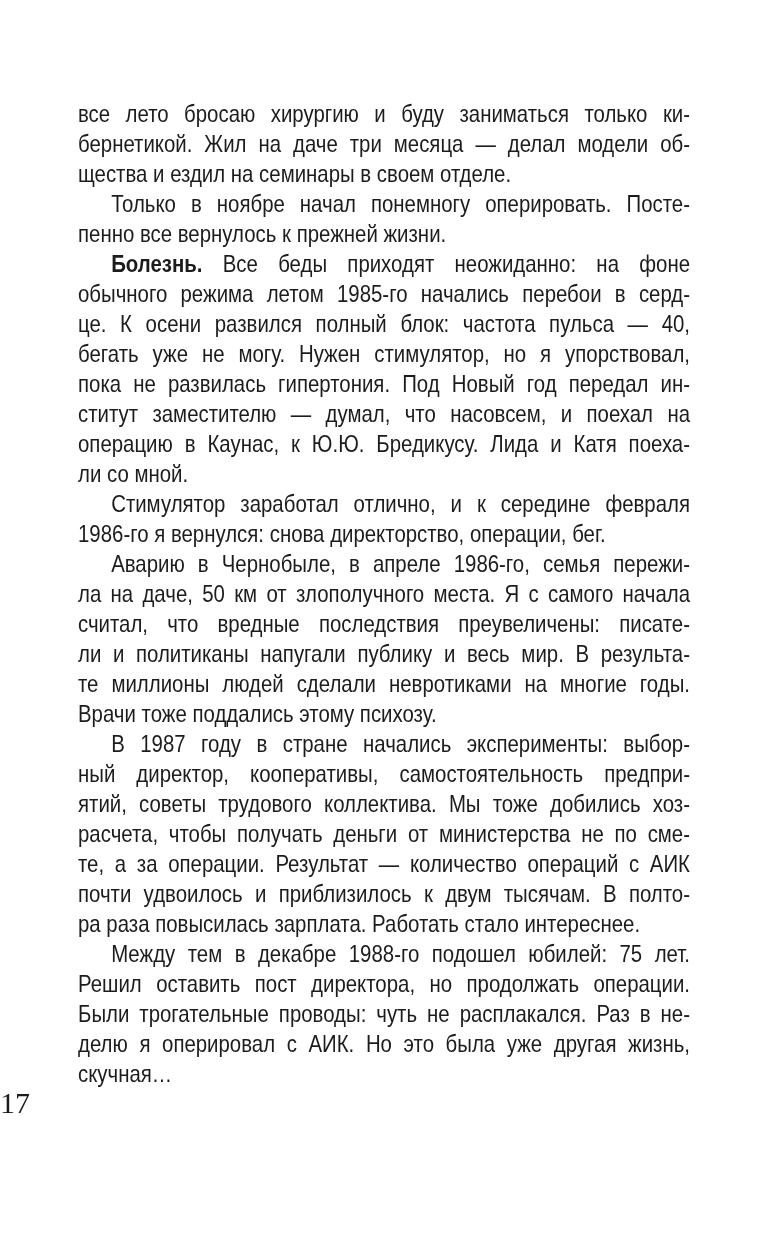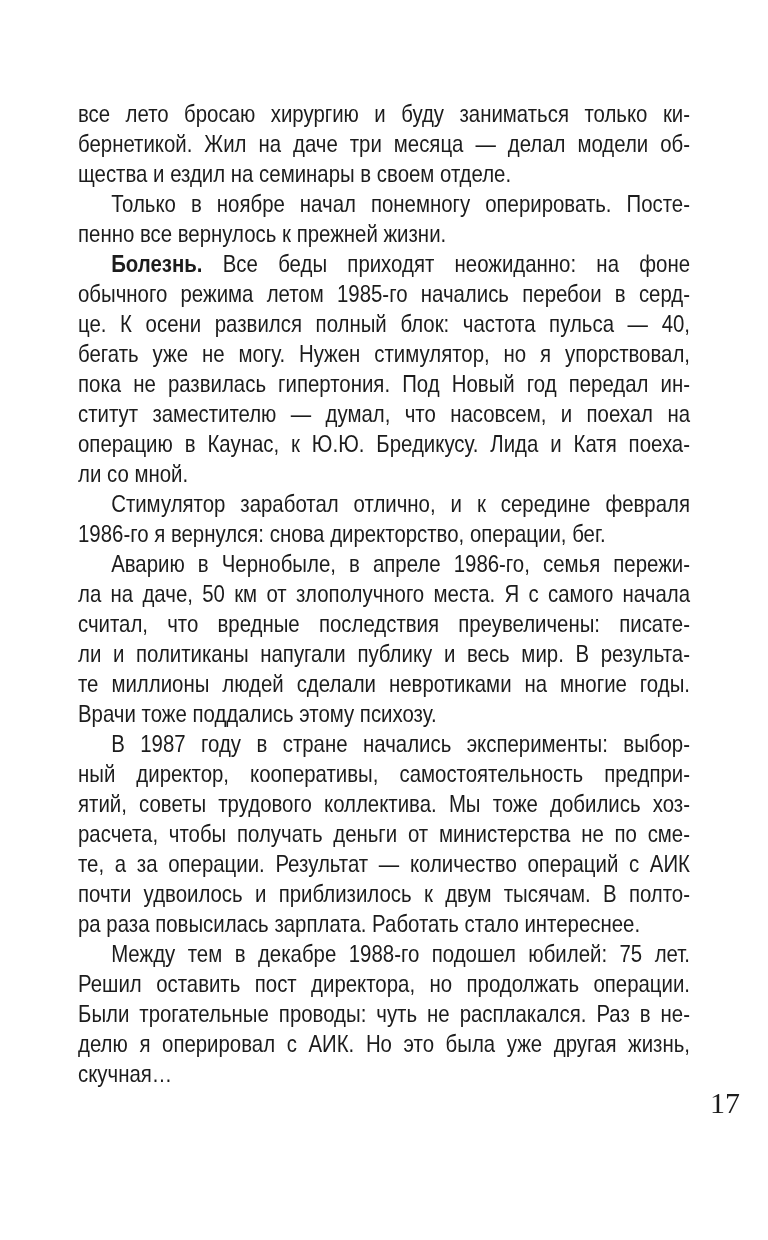--- a/index.html
+++ b/index.html
@@ -32,21 +32,21 @@
     text-align-last: justify;
     white-space: normal;
   }
   .line.para-end { text-align-last: left; }
   .line.indent { text-indent: 39px; }
   .line b { font-weight: bold; }
   .page-number {
     position: absolute;
     left: 0; top: 1086px;
     width: 740px;
-    text-align: right;
+    text-align: left;
     font-family: "Liberation Serif", serif;
     font-size: 30px;
     line-height: 34px;
     color: #1c1c1c;
   }
 </style>
 </head>
 <body>
 
 <div class="page">

